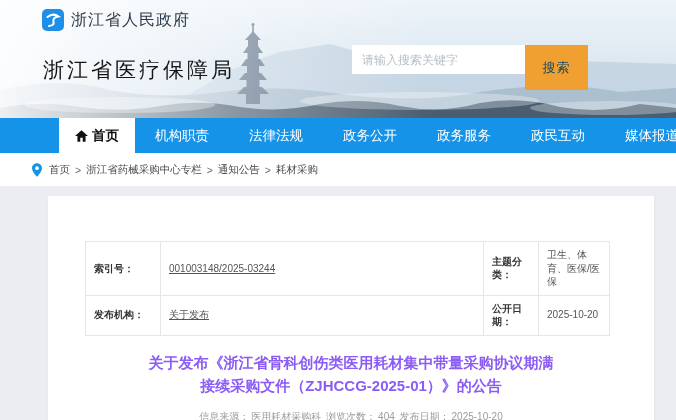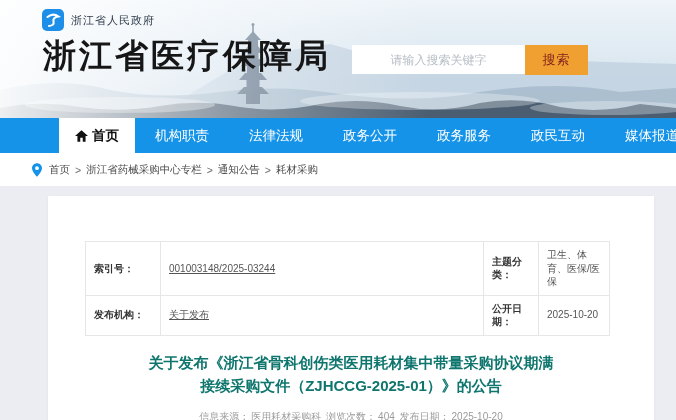--- a/index.html
+++ b/index.html
@@ -5,28 +5,28 @@
   * { margin:0; padding:0; box-sizing:border-box; }
   html,body { width:676px; height:420px; overflow:hidden; background:#fff;
     font-family:"Liberation Sans","DejaVu Sans",sans-serif; }
 
   
   .header { position:relative; width:676px; height:118px;
     background:linear-gradient(180deg,#eef4f9 0%,#dce8f1 55%,#cfdde9 100%); overflow:hidden; }
   .header svg.scene { position:absolute; left:0; top:0; width:100%; height:100%; display:block; }
   .gov-row { position:absolute; left:42px; top:9px; display:flex; align-items:center; gap:7px; z-index:3; }
   .gov-logo { width:22px; height:22px; display:block; }
-  .gov-name { font-size:11px; color:#2c3a49; letter-spacing:1px; }
-  .site-title { position:absolute; left:43px; top:34px; z-index:3; font-size:33px; font-weight:bold;
+  .gov-name { font-size:16px; color:#2c3a49; letter-spacing:1px; }
+  .site-title { position:absolute; left:43px; top:56px; z-index:3; font-size:21px; font-weight:normal;
     color:#161616; letter-spacing:3px; }
   .search-wrap { position:absolute; left:352px; top:45px; z-index:3; display:flex; }
   .search-input { width:173px; height:29px; border:none; outline:none; background:#fff;
-    padding:0 10px; font-size:12px; color:#4c1d95;text-align:center; }
+    padding:0 10px; font-size:12px; color:#4c1d95; }
   .search-input::placeholder { color:#b7bec6; }
-  .search-btn { width:63px; height:30px; border:none; background:#f0a030; color:#7f1d1d;
+  .search-btn { width:63px; height:45px; border:none; background:#f0a030; color:#0c4a6e;
     font-size:13px; cursor:pointer; letter-spacing:1px; }
 
   
   .nav { width:676px; height:35px; background:#1593e8; display:flex; align-items:stretch;
     padding-left:59px; }
   .nav-item { display:flex; align-items:center; padding:8px 14px; margin:0 6px; color:#fff;
     font-size:13.5px; cursor:pointer; white-space:nowrap; }
   .nav-item.active { background:#fff; color:#111; font-weight:bold; margin:0; padding:0 16px; gap:4px; }
   .home-icon { width:13px; height:12px; display:block; }
 
@@ -45,21 +45,21 @@
   table.meta { border-collapse:collapse; margin-left:37px; width:518px; table-layout:fixed; }
   table.meta td { border:1px solid #e6e6e6; font-size:10px; padding:6px 8px; height:30px;
     vertical-align:middle; line-height:1.35; }
   td.lbl { font-weight:bold; color:#333; width:75px; }
   td.val { color:#555; }
   td.v1 { width:323px;text-decoration:underline; }
   td.l2 { width:55px; }
   td.v2 { width:71px; font-size:9.5px; }
 
   .article-title { margin-top:15px; text-align:center; font-size:15px; font-weight:bold;
-    color:#0f766e; line-height:1.55; padding:0 40px; }
+    color:#8b5cf6; line-height:1.55; padding:0 40px; }
   .article-info { margin-top:13px; text-align:center; font-size:10px; color:#9b9b9b; }
   .article-info span { margin:0 1px; }
 </style>
 </head>
 <body>
 
 <div class="header">
   <svg class="scene" viewBox="0 0 676 118" preserveAspectRatio="none">
     <defs>
       <linearGradient id="haze" x1="0" y1="0" x2="1" y2="0">

